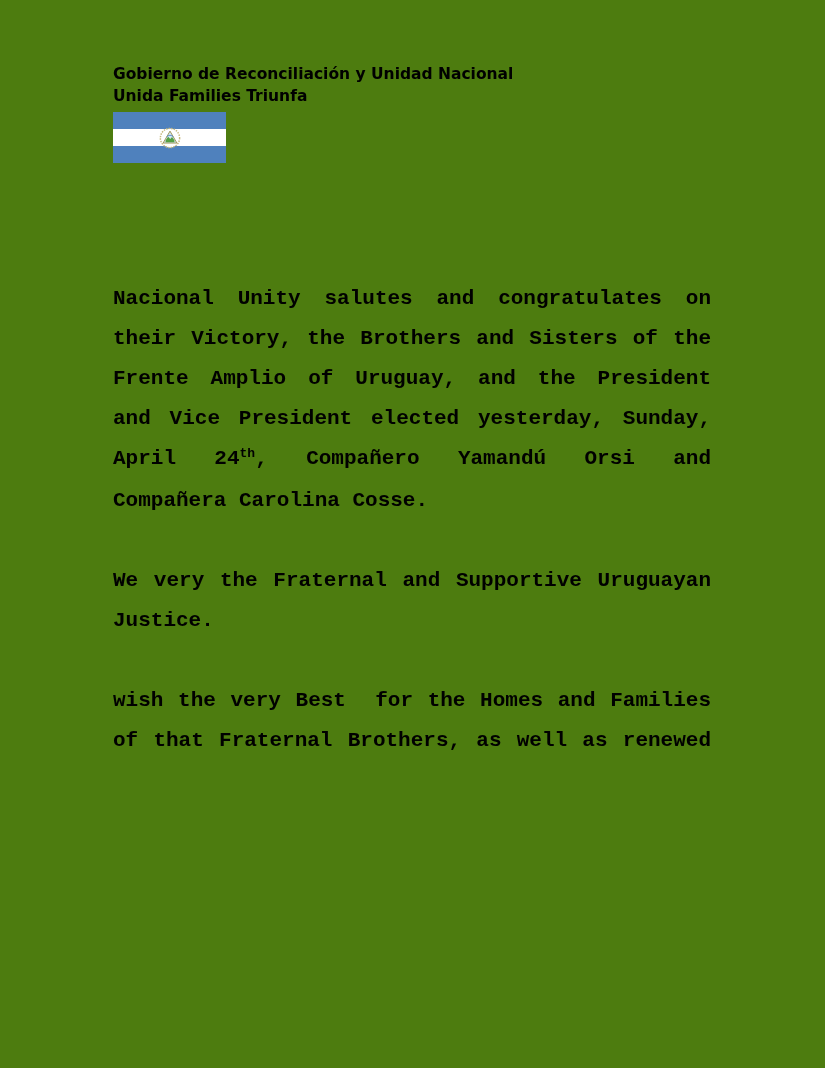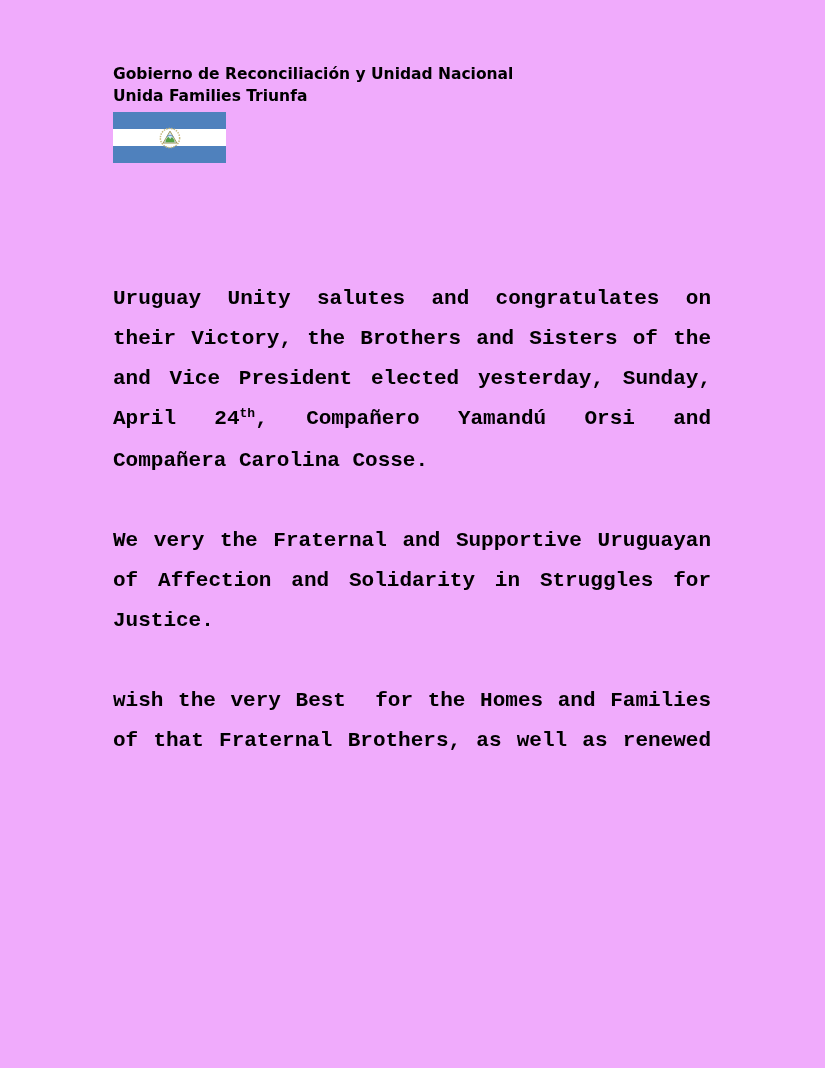--- a/index.html
+++ b/index.html
@@ -4,21 +4,21 @@
 <style>
   html, body {
     margin: 0;
     padding: 0;
     background: #ffffff;
   }
   .page {
     position: relative;
     width: 825px;
     height: 1068px;
-    background: #f0abfc;
+    background: #4d7c0f;
     overflow: hidden;
     font-family: "Liberation Sans", sans-serif;
   }
   .letterhead {
     position: absolute;
     left: 113px;
     top: 63px;
     color: #000000;
     font-family: "DejaVu Sans", sans-serif;
     font-weight: bold;
@@ -93,32 +93,32 @@
       <circle cx="12" cy="12" r="10.5" fill="#ffffff" stroke="#c6b87c" stroke-width="1.6" stroke-dasharray="1.6 1.2"></circle>
       <polygon points="12,4.5 4.5,17.5 19.5,17.5" fill="#d3e8f3" stroke="#9a8c4e" stroke-width="1"></polygon>
       <polygon points="7.2,14.5 10,10.5 12.3,13 14.2,10.8 16.8,14.5 16.8,16.6 7.2,16.6" fill="#55a041"></polygon>
       <path d="M8.5,10.5 Q12,7.5 15.5,10.5" fill="none" stroke="#5b8fc9" stroke-width="1.1"></path>
     </svg>
   </div>
 
   <div class="letter-body">
 
     <div class="paragraph">
-      <div class="line">Uruguay Unity salutes and congratulates on</div>
+      <div class="line">Nacional Unity salutes and congratulates on</div>
       <div class="line">their Victory, the Brothers and Sisters of the</div>
+      <div class="line">Frente Amplio of Uruguay, and the President</div>
       <div class="line">and Vice President elected yesterday, Sunday,</div>
       <div class="line">
         <span>April 24</span><span class="sup">th</span><span>, Compañero Yamandú Orsi and</span>
       </div>
       <div class="line end">Compañera Carolina Cosse.</div>
     </div>
 
     <div class="paragraph">
       <div class="line">We very the Fraternal and Supportive Uruguayan</div>
-      <div class="line">of Affection and Solidarity in Struggles for</div>
       <div class="line end">Justice.</div>
     </div>
 
     <div class="paragraph">
       <div class="line pre">wish the very Best  for the Homes and Families</div>
       <div class="line">of that Fraternal Brothers, as well as renewed</div>
     </div>
 
   </div>
 

